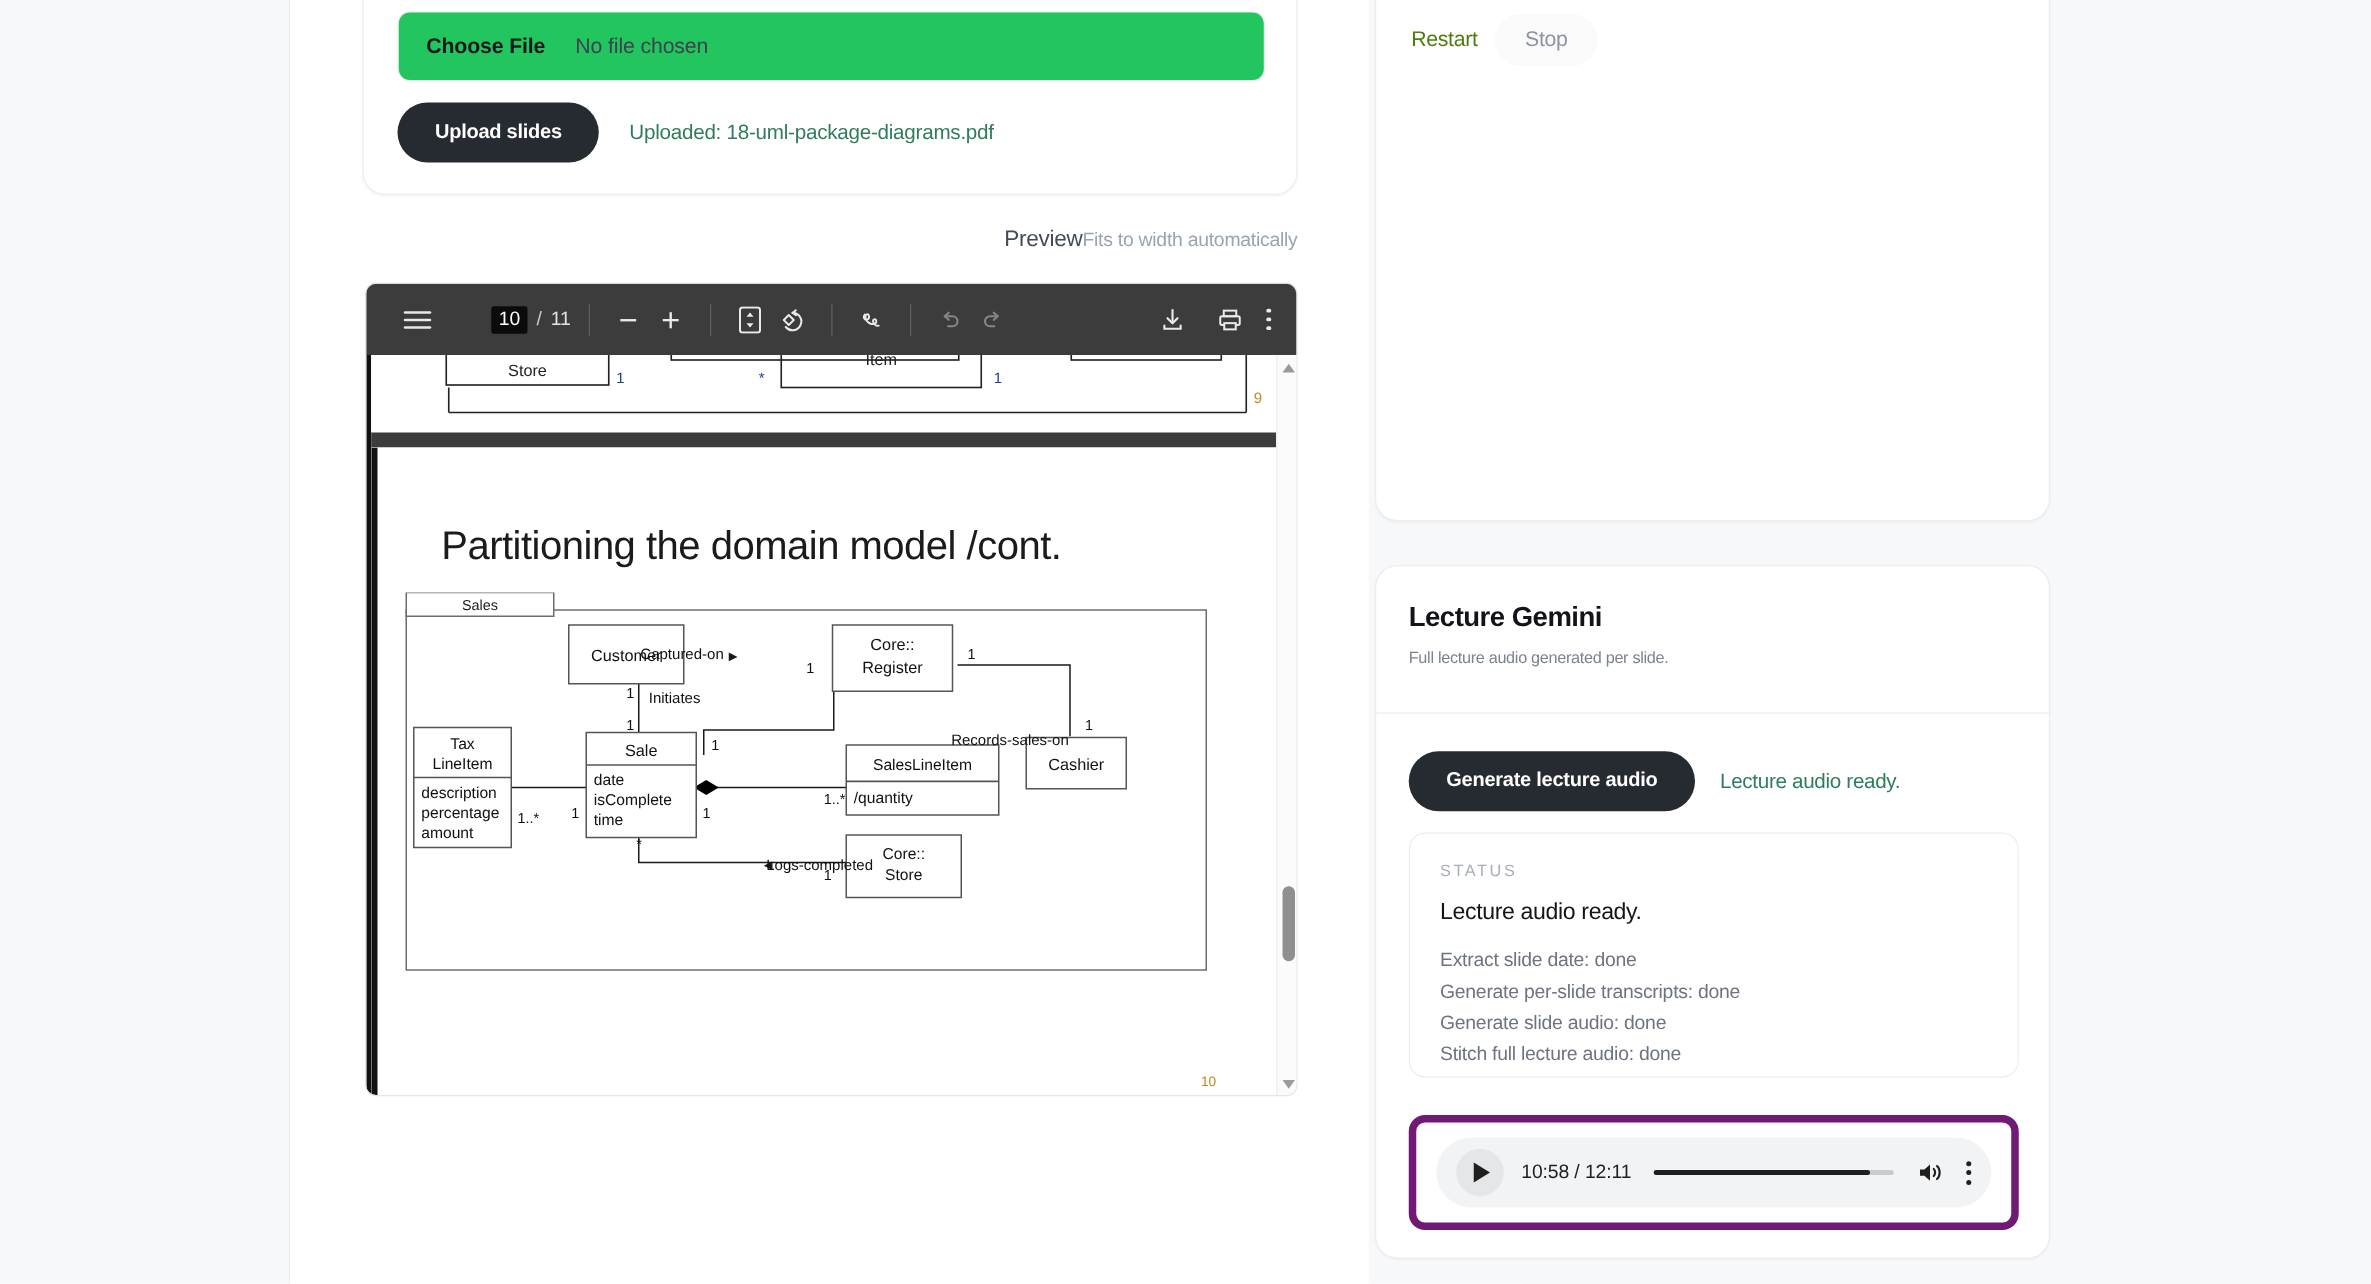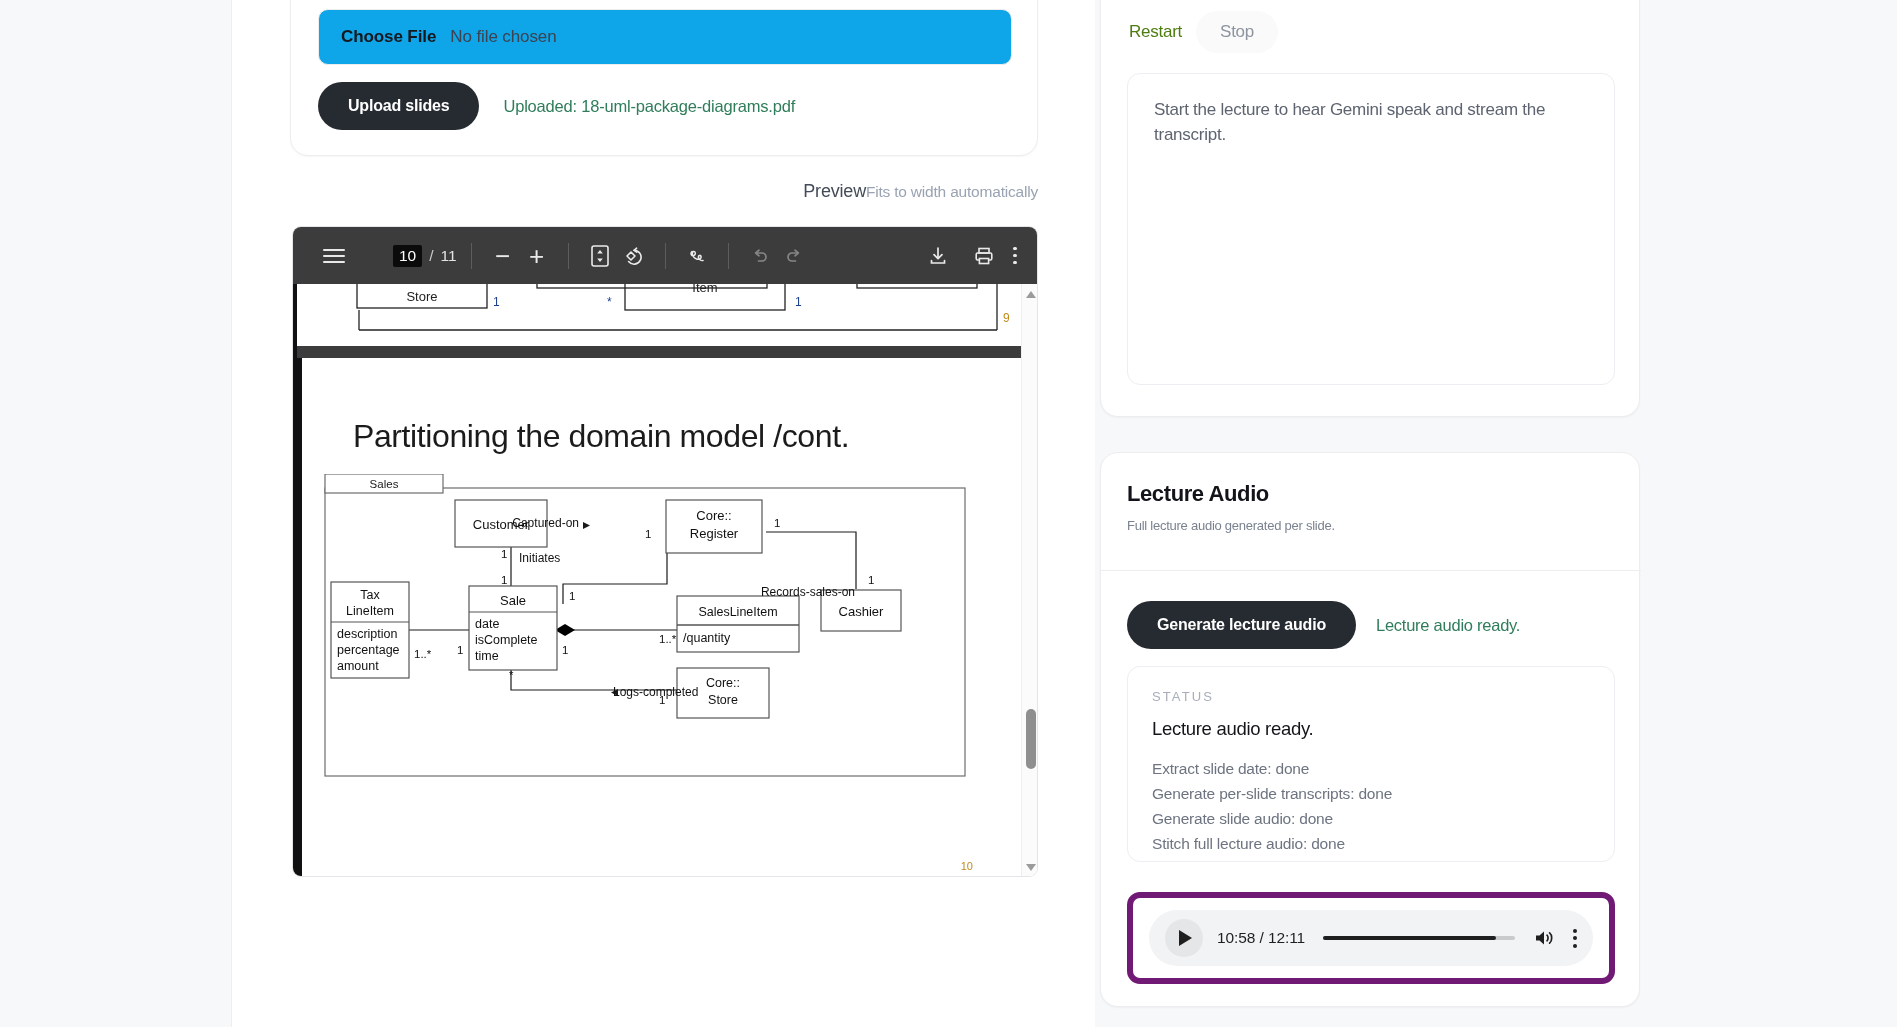--- a/index.html
+++ b/index.html
@@ -19,22 +19,22 @@
   
   .center-col { position: absolute; left: 290px; top: -74px; width: 748px; }
 
   .upload-card {
     position: absolute; left: 0px; top: 0px; width: 748px; height: 230px;
     background: #ffffff; border: 1px solid #eceef0; border-radius: 18px;
     box-shadow: 0 1px 2px rgba(16,24,40,0.04);
   }
   .file-row {
     position: absolute; left: 27px; top: 82px; width: 694px; height: 56px;
-    background: #0ea5e9; border: 1px solid #ededec; border-radius: 10px;
-    display: flex; align-items: center; padding: 0 22px; gap: 14px;
+    background: #22c55e; border: 1px solid #ededec; border-radius: 10px;
+    display: flex; align-items: center; padding: 0 22px; gap: 24px;
   }
   .choose-file { font-size: 17px; font-weight: 700; color: #16181d; letter-spacing: -0.1px; }
   .no-file { font-size: 17px; color: #3d4250; letter-spacing: -0.1px; }
 
   .upload-row { position: absolute; left: 27px; top: 155px; display: flex; align-items: center; gap: 24px; }
   .btn-dark {
     background: #262a31; color: #ffffff; border: none; border-radius: 26px;
     padding: 15px 30px; font-size: 16px; font-weight: 700;
     font-family: "Liberation Sans", sans-serif; cursor: pointer; letter-spacing: -0.2px;
   }
@@ -434,28 +434,25 @@
     </div>
   </div>
 
   <div class="right-col">
 
     <div class="card live-card">
       <div class="live-actions">
         <button class="btn-plain">Restart</button>
         <button class="btn-ghost">Stop</button>
       </div>
-      <div class="transcript-box">
-        <div class="transcript-placeholder">Start the lecture to hear Gemini speak and stream the transcript.</div>
-      </div>
     </div>
 
     <div class="card audio-card">
       <div class="audio-head">
-        <div class="audio-title">Lecture Audio</div>
+        <div class="audio-title">Lecture Gemini</div>
         <div class="audio-sub">Full lecture audio generated per slide.</div>
       </div>
       <div class="audio-divider"></div>
 
       <div class="gen-row">
         <button class="btn-dark">Generate lecture audio</button>
         <span class="audio-ready">Lecture audio ready.</span>
       </div>
 
       <div class="status-box">

